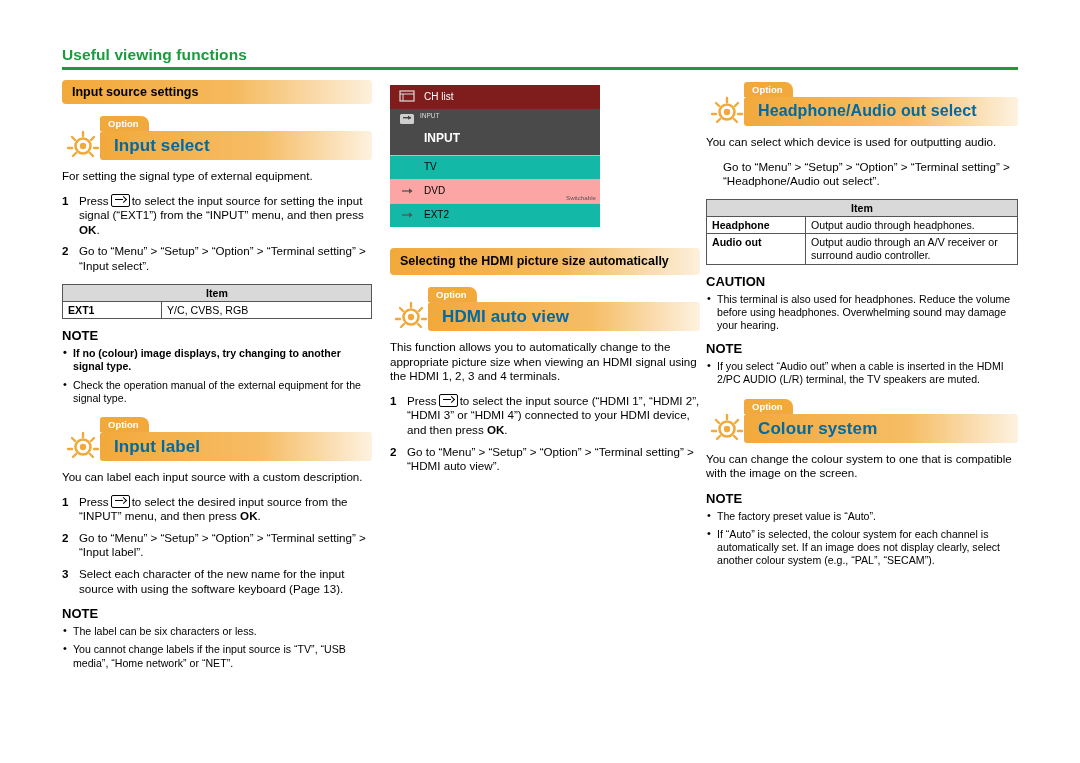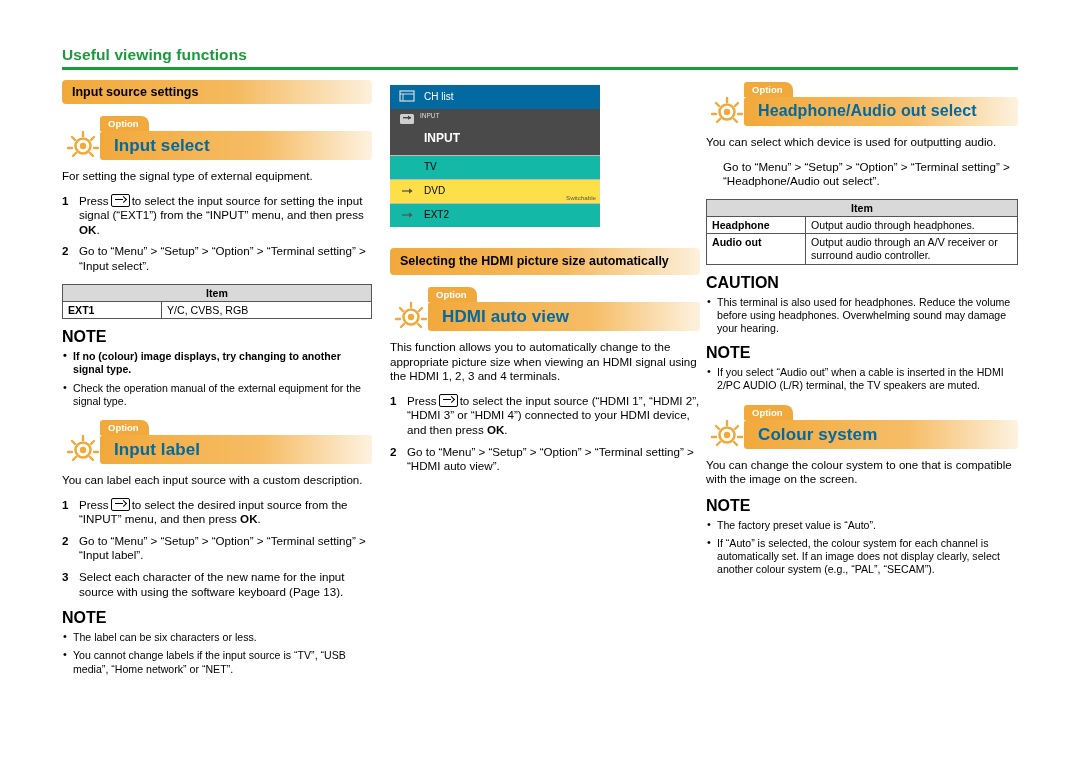--- a/index.html
+++ b/index.html
@@ -128,21 +128,21 @@
     position: absolute;
     left: 0;
     top: 0;
     font-weight: bold;
     font-size: 11.6px;
   }
   b { font-weight: bold; }
 
   
   .note-title {
-    font-size: 16px;
+    font-size: 13px;
     font-weight: bold;
     margin: 9px 0 4px 0;
   }
   .bullet {
     position: relative;
     padding-left: 11px;
     font-size: 10.6px;
     line-height: 13.2px;
     margin-bottom: 5px;
   }
@@ -221,37 +221,37 @@
 
   
   .tv-osd {
     position: absolute;
     left: 390px;
     top: 85px;
     width: 210px;
     height: 140px;
   }
   .osd-top {
-    background: #0369a1;
+    background: #7f1d1d;
     height: 24px;
     position: relative;
   }
   .osd-body {
     background: #4a4a4a;
     height: 46px;
     position: relative;
   }
   .osd-row {
     background: #14b8a6;
     border-top: 1px solid #bbb;
     height: 23px;
     position: relative;
     font-size: 9.5px;
   }
-  .osd-row.sel { background: #fde047; }
+  .osd-row.sel { background: #fca5a5; }
   .osd-label {
     position: absolute;
     left: 34px;
     top: 5px;
     font-size: 10px;
     color: #000;
   }
   .osd-white { color: #fff; }
   .osd-small {
     position: absolute;

